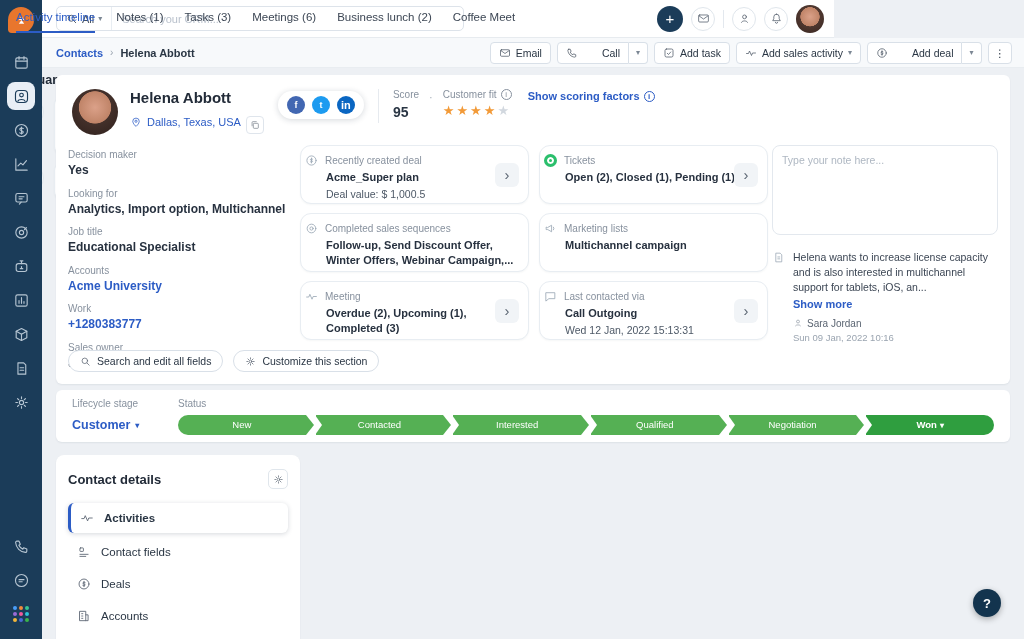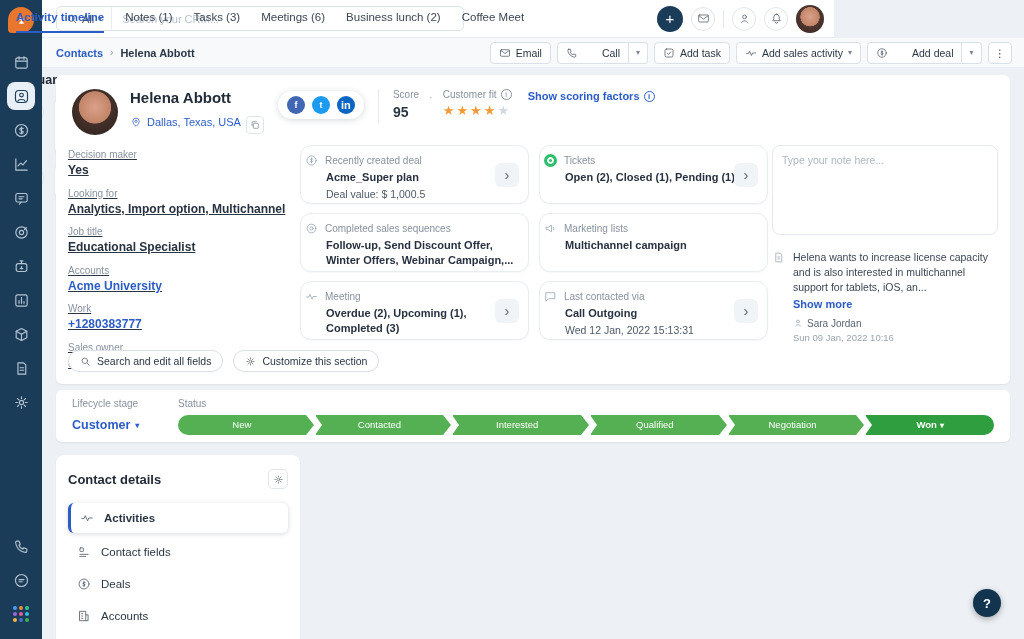--- a/index.html
+++ b/index.html
@@ -84,21 +84,21 @@
   .score-val { font-size:14px; font-weight:bold; margin-top:4px; }
   .dot-sep { color:#a7b0bb; margin:2px 10px 0; }
   .stars { margin-top:3px; font-size:13px; letter-spacing:2px; color:#f29a38; }
   .stars .off { color:#d2d8df; }
   .score-link { margin-left:16px; margin-top:1px; color:#2c5cc5; font-weight:bold; display:flex; align-items:center; gap:4px; cursor:pointer; }
   .info-i { width:11px; height:11px; border:1px solid currentColor; border-radius:50%; font-size:8px; font-style:normal;
     display:inline-flex; align-items:center; justify-content:center; }
   .lbl .info-i { color:#87919e; }
 
   
-  .pc-fields { position:absolute; left:12px; top:74px; width:228px;text-decoration:underline; }
+  .pc-fields { position:absolute; left:12px; top:74px; width:228px; }
   .field { margin-bottom:9px; }
   .field .f-label { font-size:10px; color:#87919e; margin-bottom:3px; }
   .field .f-value { font-size:12px; font-weight:bold; color:#27313f; line-height:1.3; }
   .field .f-value.link { color:#2c5cc5; cursor:pointer; }
 
   
   .pc-cards { position:absolute; left:244px; top:70px; width:468px; display:grid;
     grid-template-columns:1fr 1fr; grid-auto-rows:59px; gap:9px 10px; }
   .mini-card { background:#fff; border:1px solid #e8edf2; border-radius:11px; padding:8px 4px;
     position:relative; box-shadow:0 1px 2px rgba(20,40,60,.04); }
@@ -155,21 +155,21 @@
   .dp-list { margin-top:14px; }
   .dp-item { display:flex; align-items:center; gap:10px; height:27px; padding:0 9px; margin-bottom:5px;
     font-size:11.5px; color:#2a3644; border-radius:6px; cursor:pointer; }
   .dp-item.active { height:30px; background:#fff; font-weight:bold;
     box-shadow:0 1px 5px rgba(20,40,60,.18); border-left:3px solid #2c5cc5; }
 
   
   .ap-tabs { height:34px; background:#fff; border-bottom:1px solid #e9edf1; display:flex; align-items:center;
     gap:21px; padding:0 16px; font-size:11.5px; color:#3c4654; }
   .ap-tab { position:relative; cursor:pointer; height:100%; display:flex; align-items:center; }
-  .ap-tab.active { color:#2c5cc5; font-weight:bold; }
+  .ap-tab.active { color:#2c5cc5; font-weight:normal; }
   .ap-tab.active::after { content:""; position:absolute; left:0; right:0; bottom:0; height:2px; background:#2c5cc5; }
   .ap-body { padding:12px 16px 0; }
   .filter-row { display:flex; align-items:center; gap:10px; font-size:10.5px; color:#5b6572; }
   .filter-link { color:#2c5cc5; font-weight:bold; display:flex; align-items:center; gap:4px; cursor:pointer; }
   .date-hdr { margin-top:15px; font-size:12.5px; font-weight:bold; color:#222b38; }
   .entry { display:flex; gap:10px; margin-top:11px; }
   .entry-icon { width:28px; display:flex; flex-direction:column; align-items:center; }
   .entry-icon .ring { width:28px; height:28px; border-radius:50%; background:#f3f6f9; border:1px solid #e0e6ec;
     color:#5b6572; font-size:13px; display:flex; align-items:center; justify-content:center; }
   .entry-icon .conn { flex:1; width:1px; background:#dfe5ec; margin-top:3px; }

